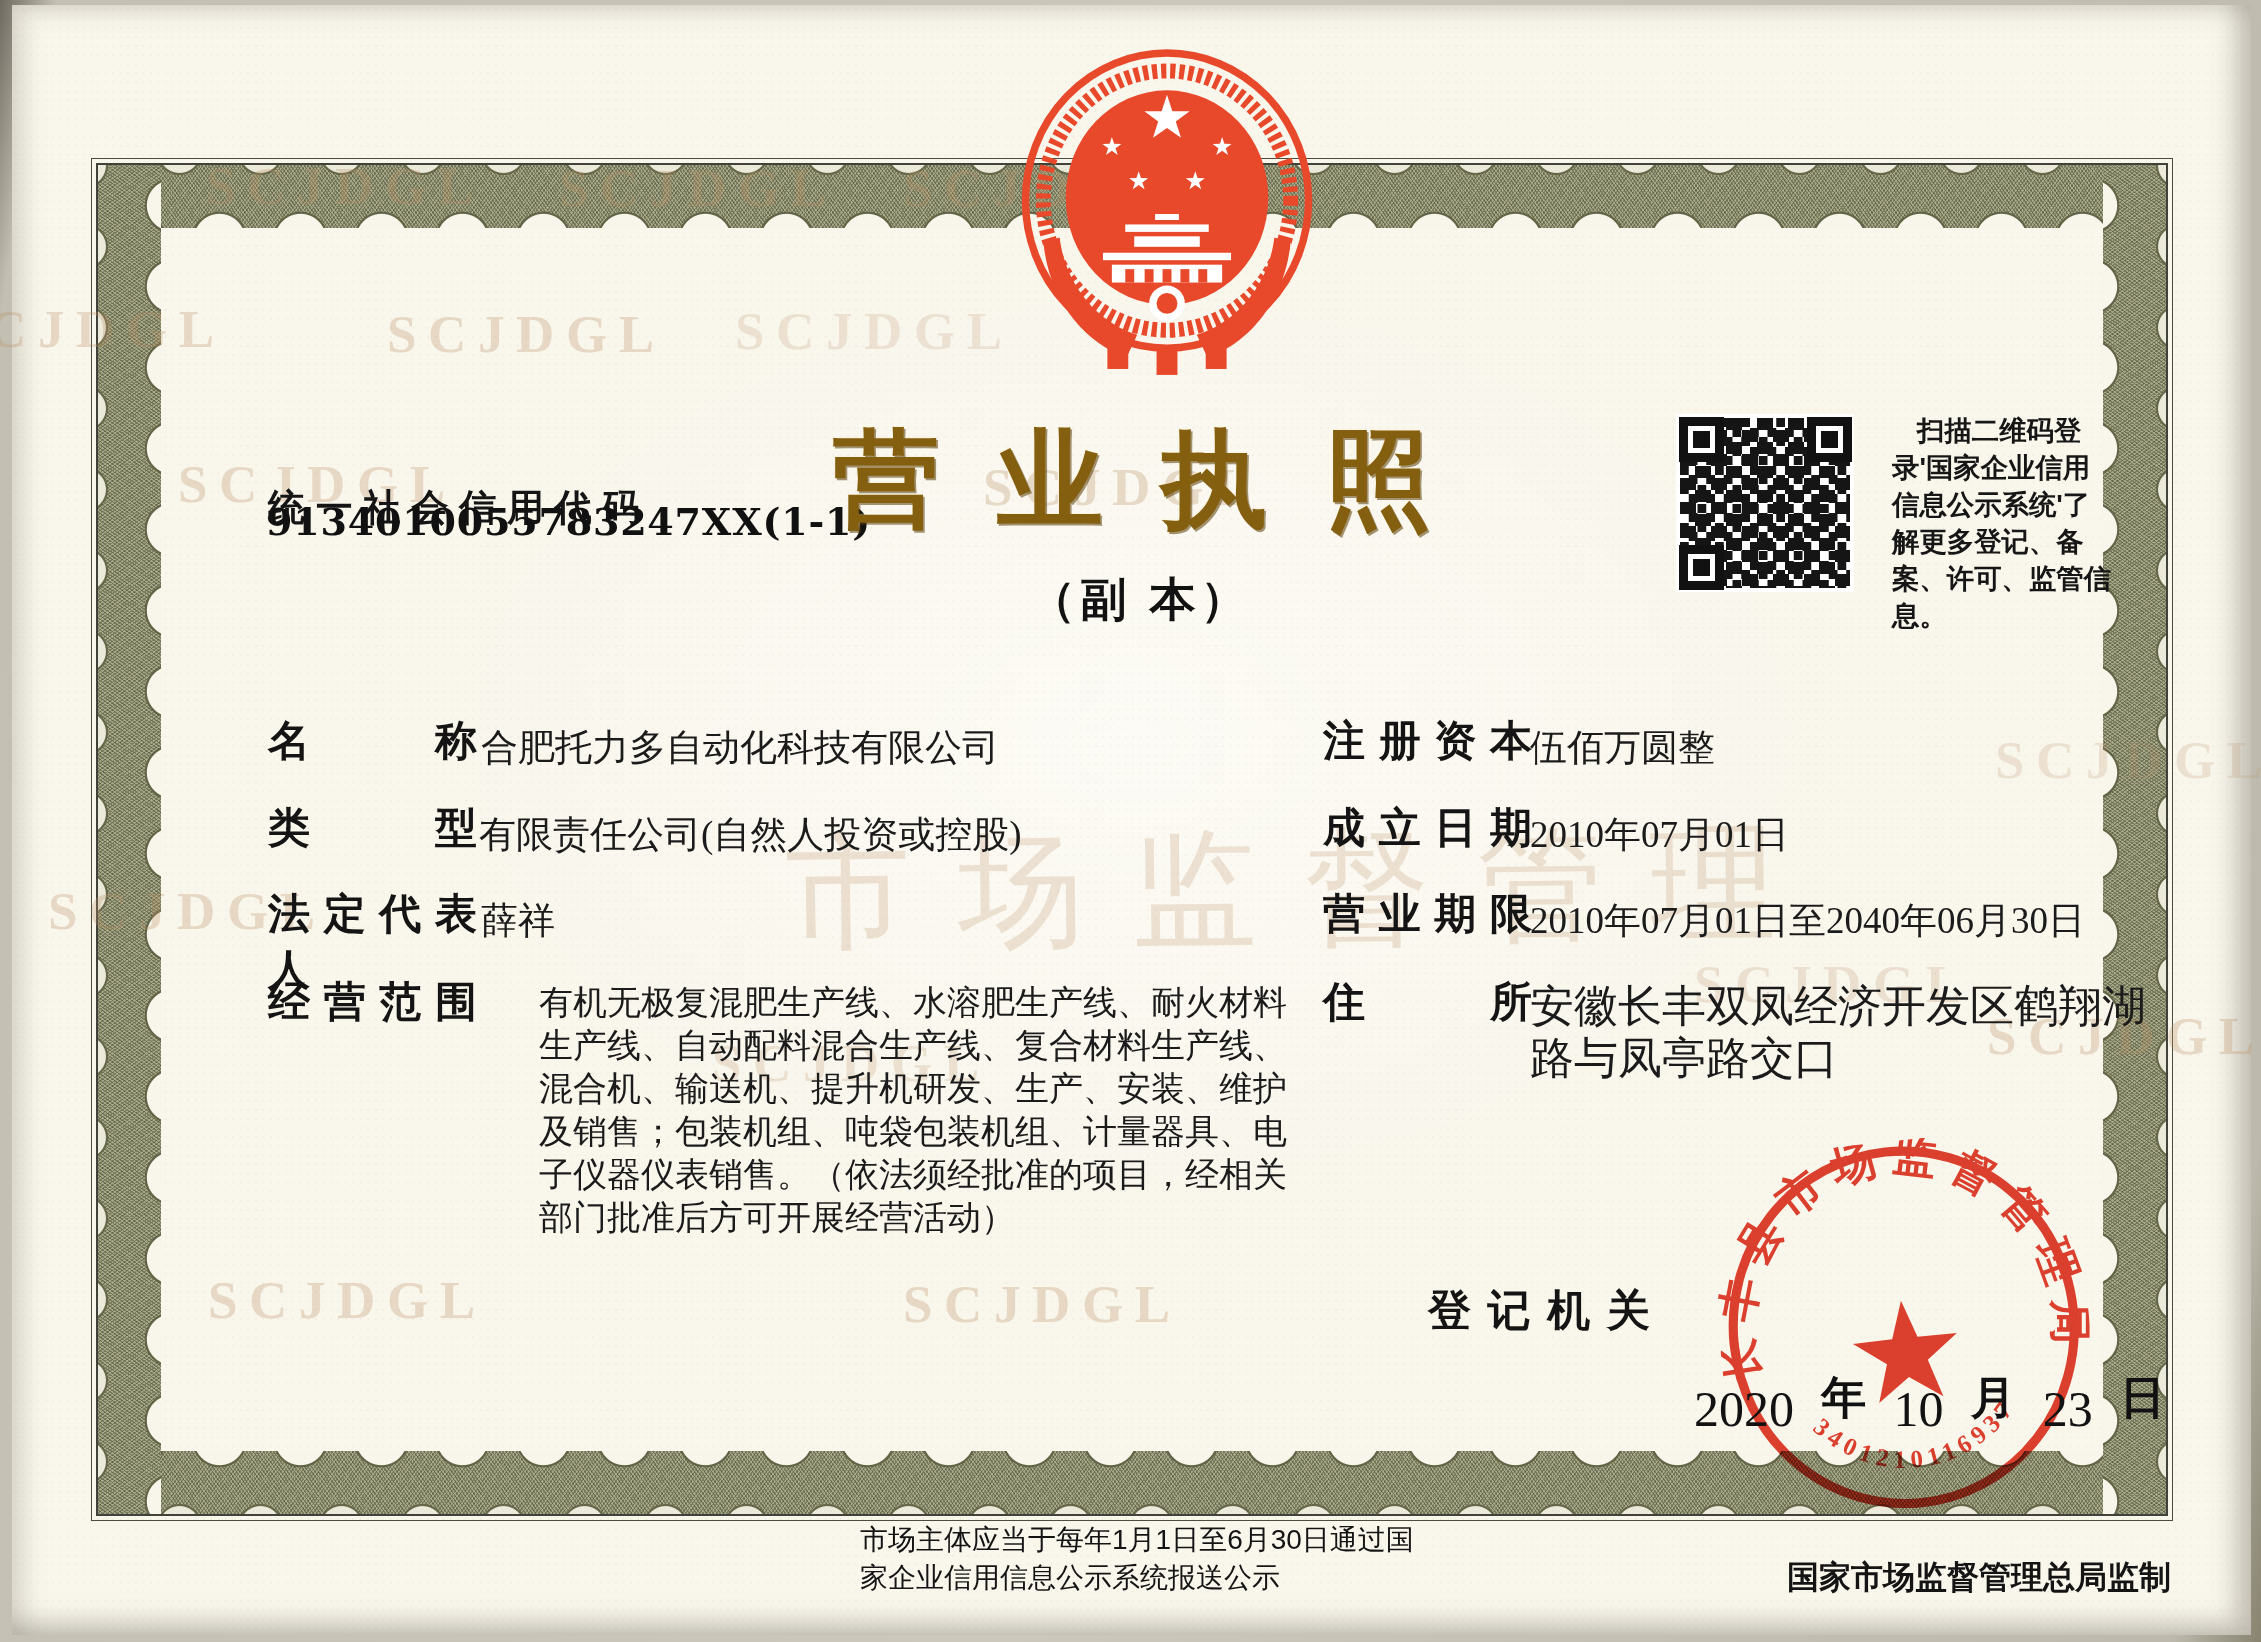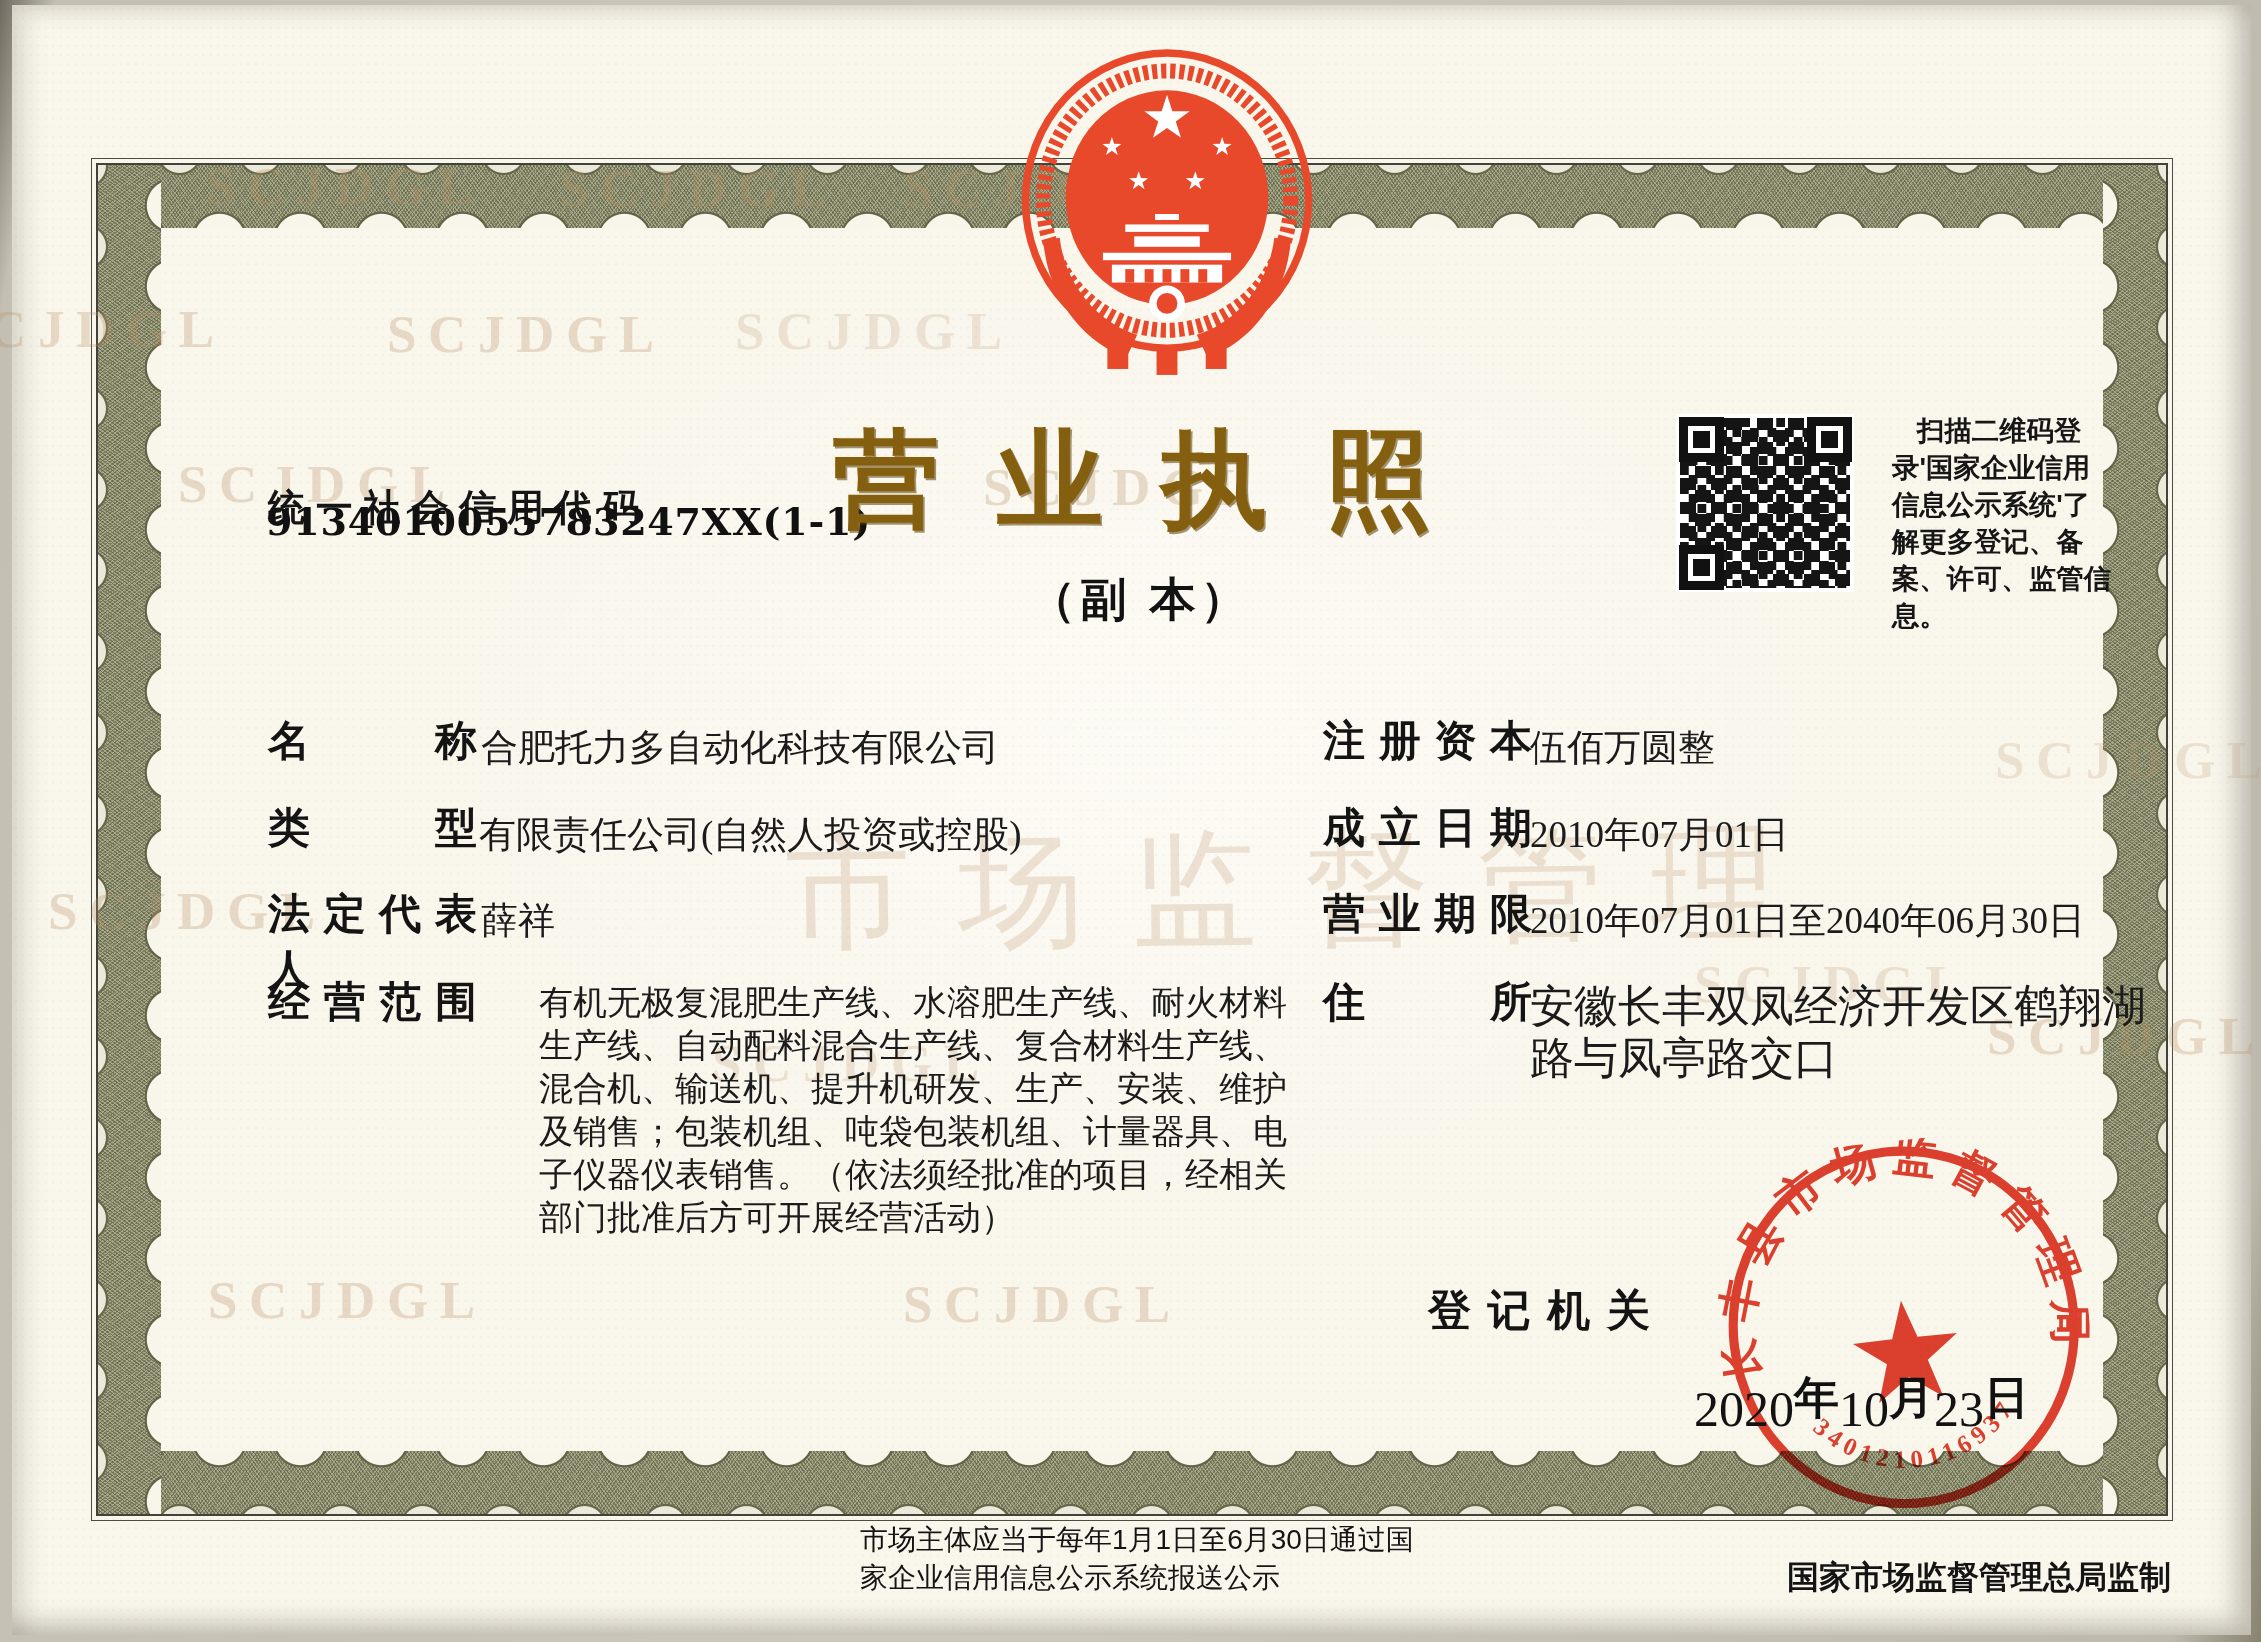--- a/index.html
+++ b/index.html
@@ -84,21 +84,21 @@
   #l-est{left:1323px;top:800px}   #v-est{left:1530px;top:810px}
   #l-term{left:1323px;top:886px} #v-term{left:1530px;top:896px}
   #l-addr{left:1323px;top:974px} #v-addr{left:1530px;top:981px;width:644px;line-height:52px;font-size:44px;}
   #registrar{left:1428px;top:1282px;font-size:43px;font-weight:700;letter-spacing:16.6px;color:#141414;z-index:4;}
   
   #emblem{left:1018px;top:47px;width:298px;height:337px;z-index:5;}
   
   #seal{left:1719px;top:1141px;width:370px;height:370px;z-index:6;transform:rotate(-6deg);
       opacity:.93;mix-blend-mode:multiply;}
   
-  #date{left:1694px;top:1368px;width:471px;display:flex;
+  #date{left:1694px;top:1368px;width:471px;display:flex;justify-content:space-between;
       align-items:flex-start;z-index:7;}
   #date .d-num{font-family:"Liberation Serif",serif;font-size:50px;color:#121212;transform:translateY(11.6px);}
   #date .d-unit{font-size:45px;font-weight:700;color:#111;}
   
   #foot-left{left:98px;top:1563px;font-size:32px;font-weight:700;color:#141414;z-index:4;}
   #foot-mid{left:860px;top:1521px;width:577px;font-size:28px;font-weight:400;line-height:38px;color:#141414;z-index:4;}
   #foot-right{left:1787px;top:1556px;font-size:32px;font-weight:700;color:#141414;z-index:4;text-align:right;}
 </style>
 </head>
 <body>

